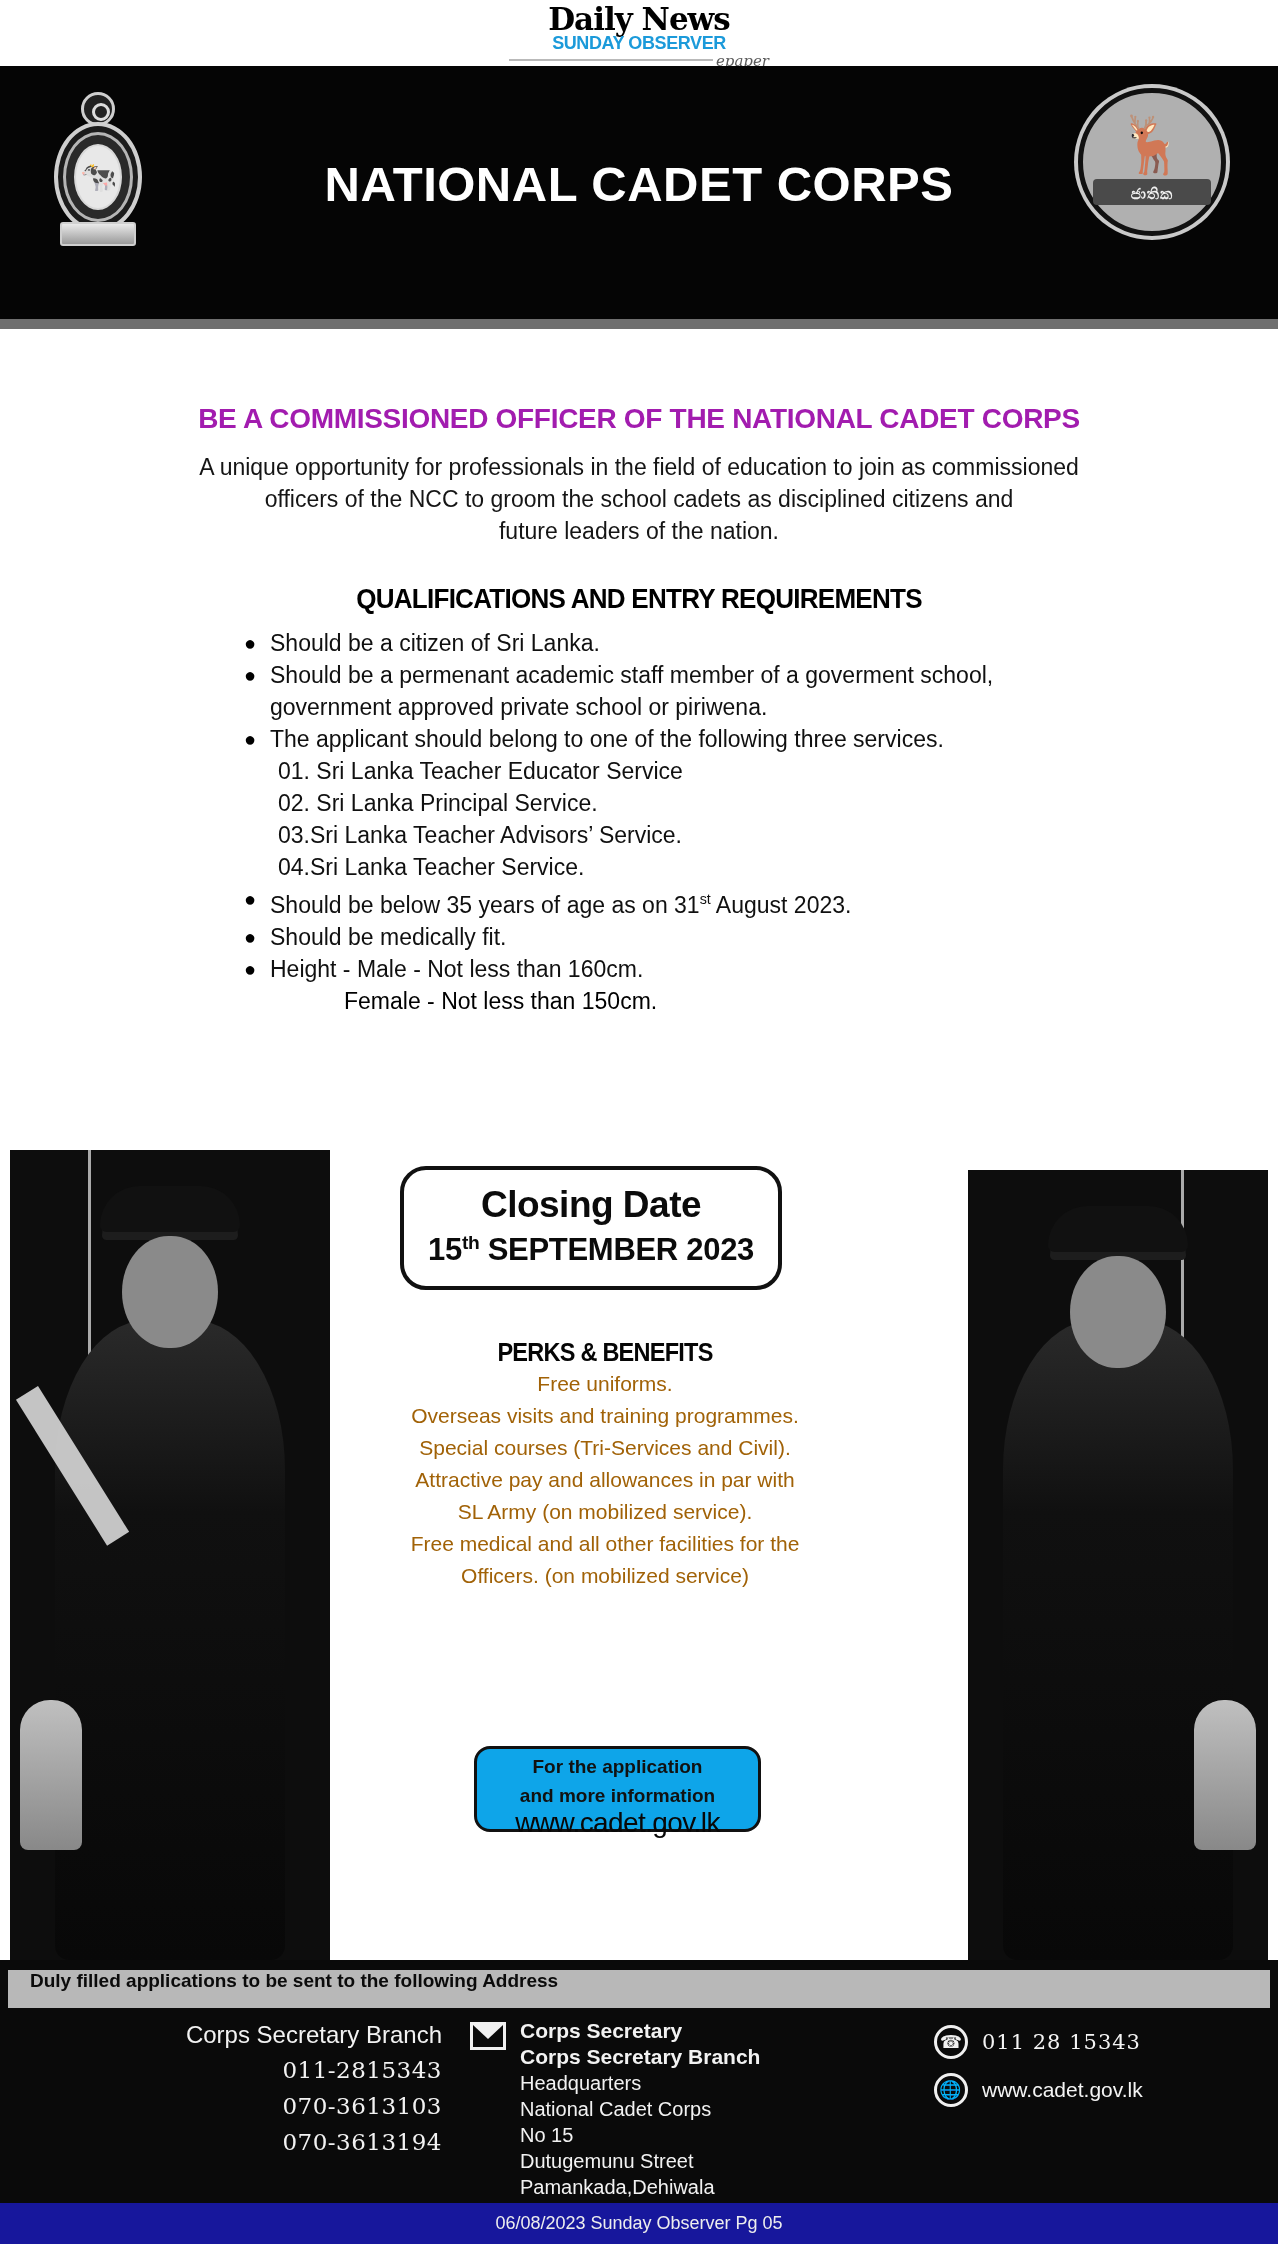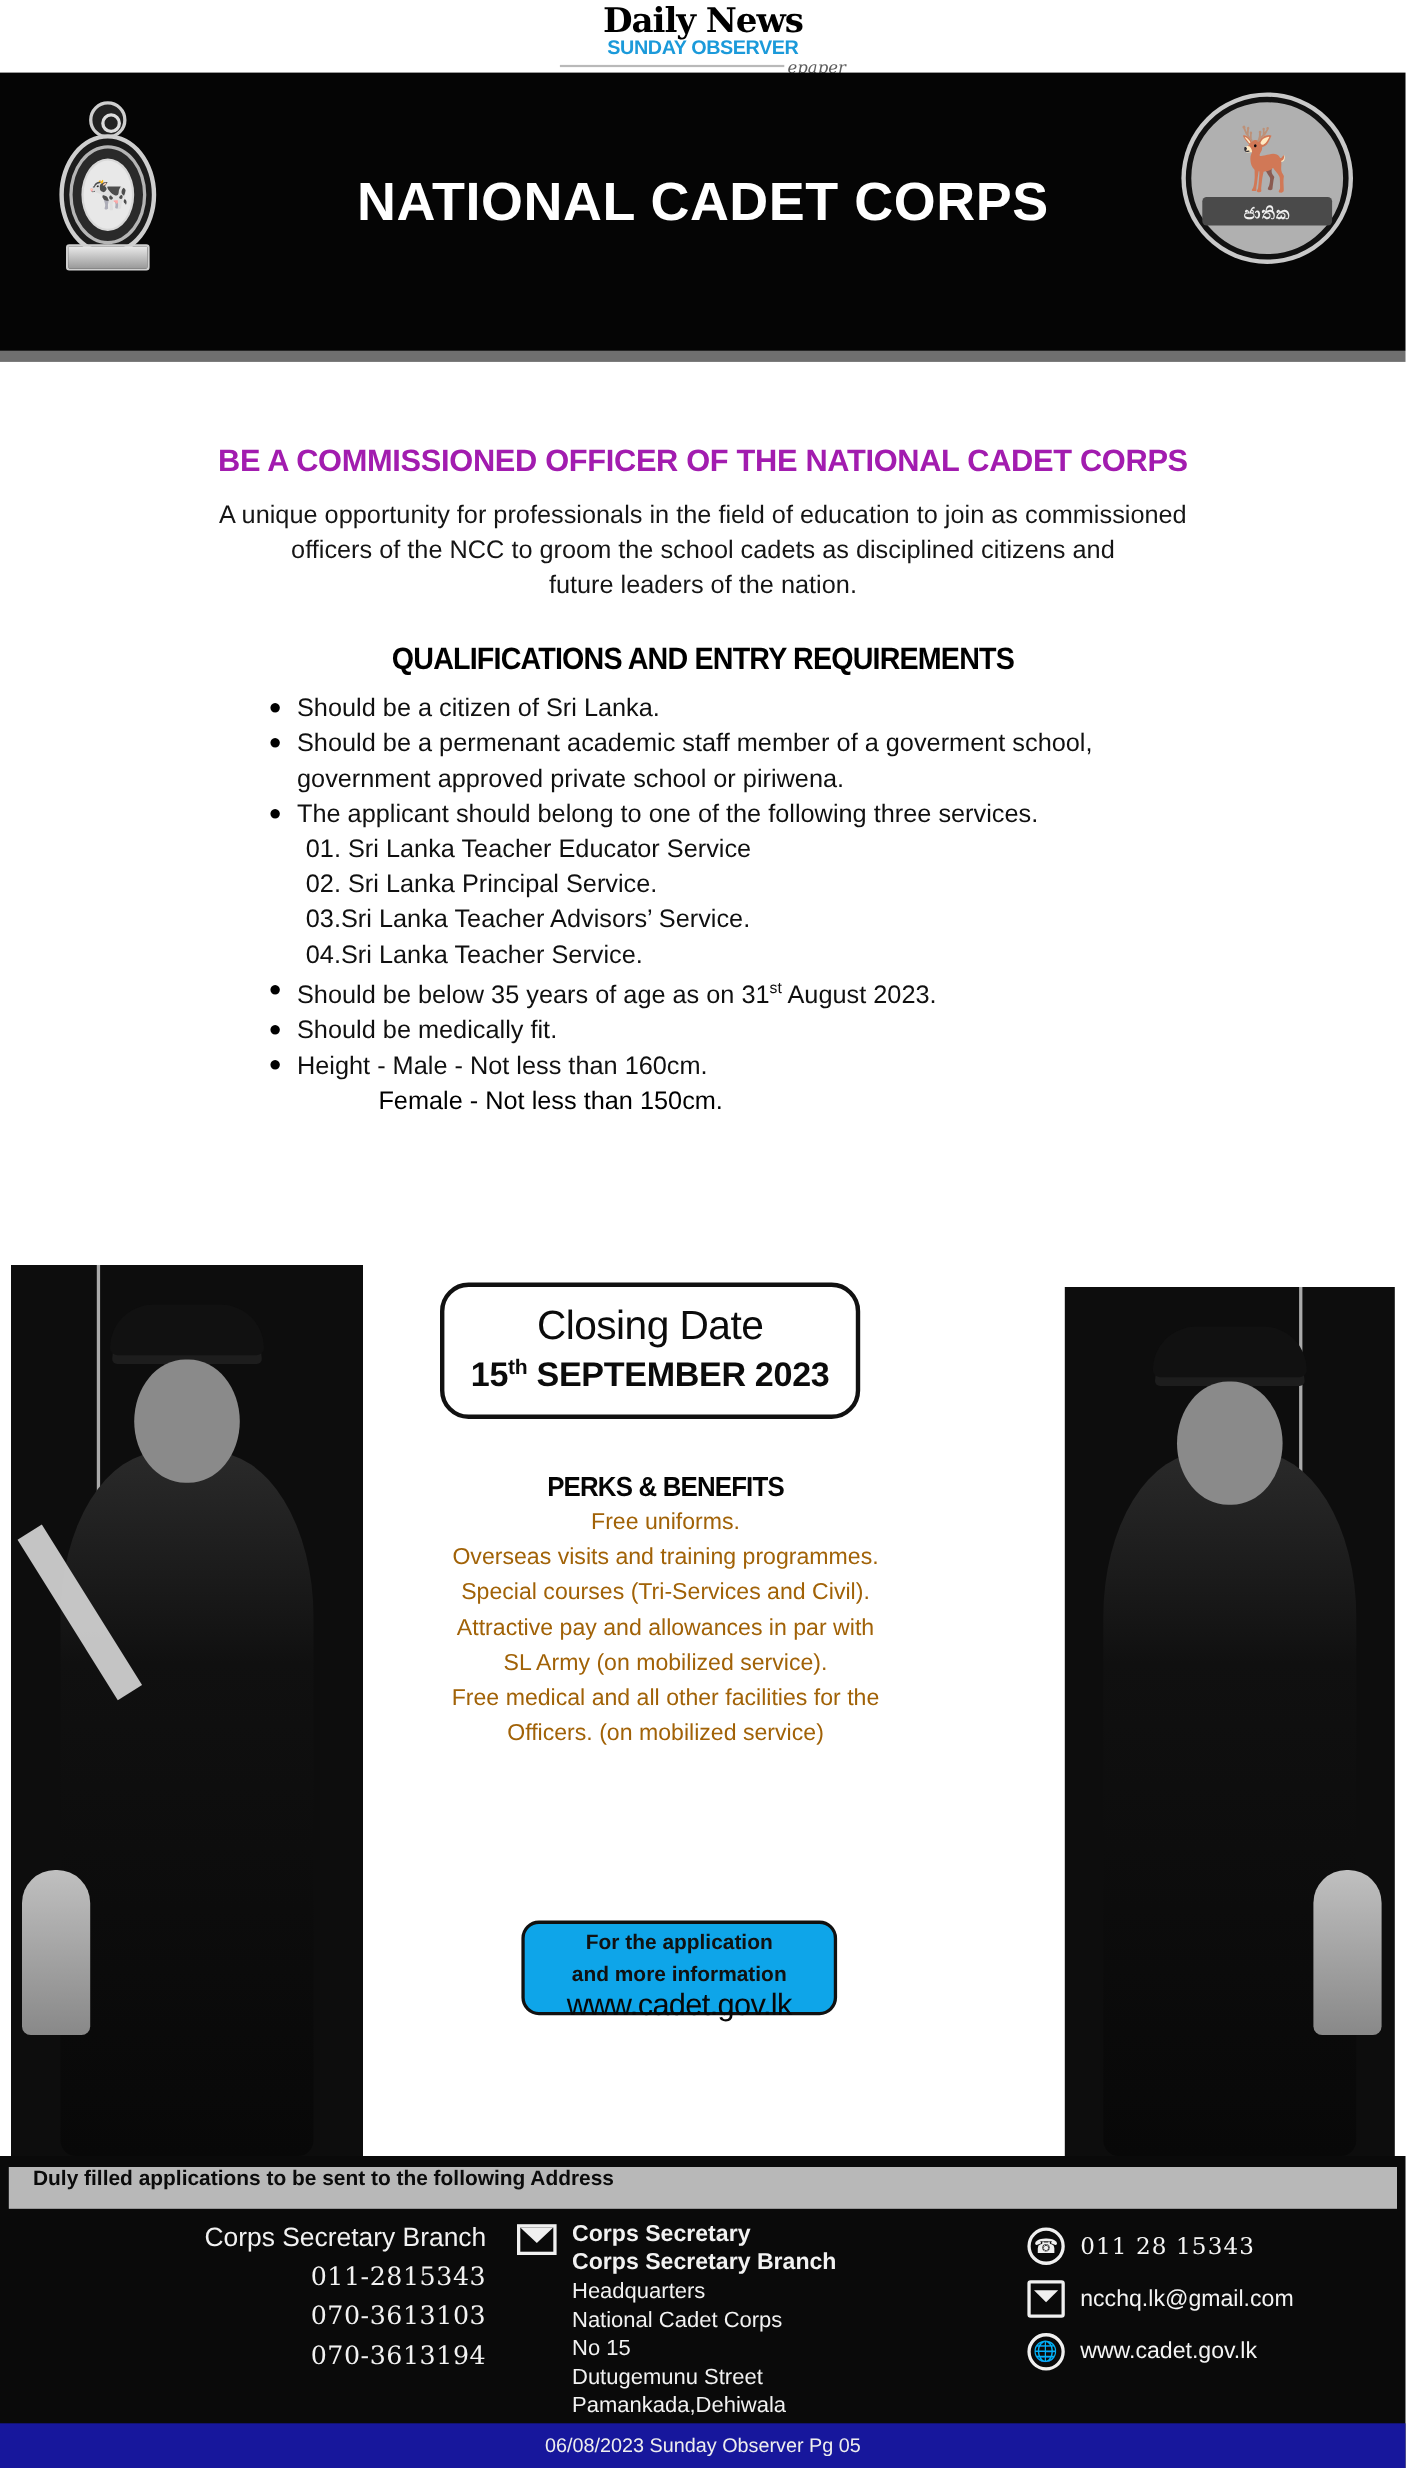--- a/index.html
+++ b/index.html
@@ -325,21 +325,21 @@
     position: absolute;
     left: 400px; top: 1166px;
     width: 382px; height: 124px;
     border: 4px solid #111;
     border-radius: 26px;
     background: #ffffff;
     text-align: center;
     z-index: 5;
   }
   .closing-l1 {
-    font-weight: normal;
+    font-weight: bold;
     font-size: 37px;
     color: #0b0b0b;
     margin-top: 14px;
     letter-spacing: -0.5px;
   }
   .closing-l2 {
     font-weight: bold;
     font-size: 31px;
     color: #0b0b0b;
     margin-top: 6px;
@@ -664,24 +664,20 @@
           <div>Pamankada,Dehiwala</div>
         </div>
       </div>
 
       <div class="fc3">
         <div class="fc3-row">
           <div class="ico">☎</div>
           <div class="txt serif">011 28 15343</div>
         </div>
         <div class="fc3-row">
-          <div class="ico sq"></div>
-          <div class="txt">ncchq.lk@gmail.com</div>
-        </div>
-        <div class="fc3-row">
           <div class="ico">🌐</div>
           <div class="txt">www.cadet.gov.lk</div>
         </div>
       </div>
     </div>
   </div>
 
   <div class="bluebar">
     <span>06/08/2023 Sunday Observer Pg 05</span>
   </div>

